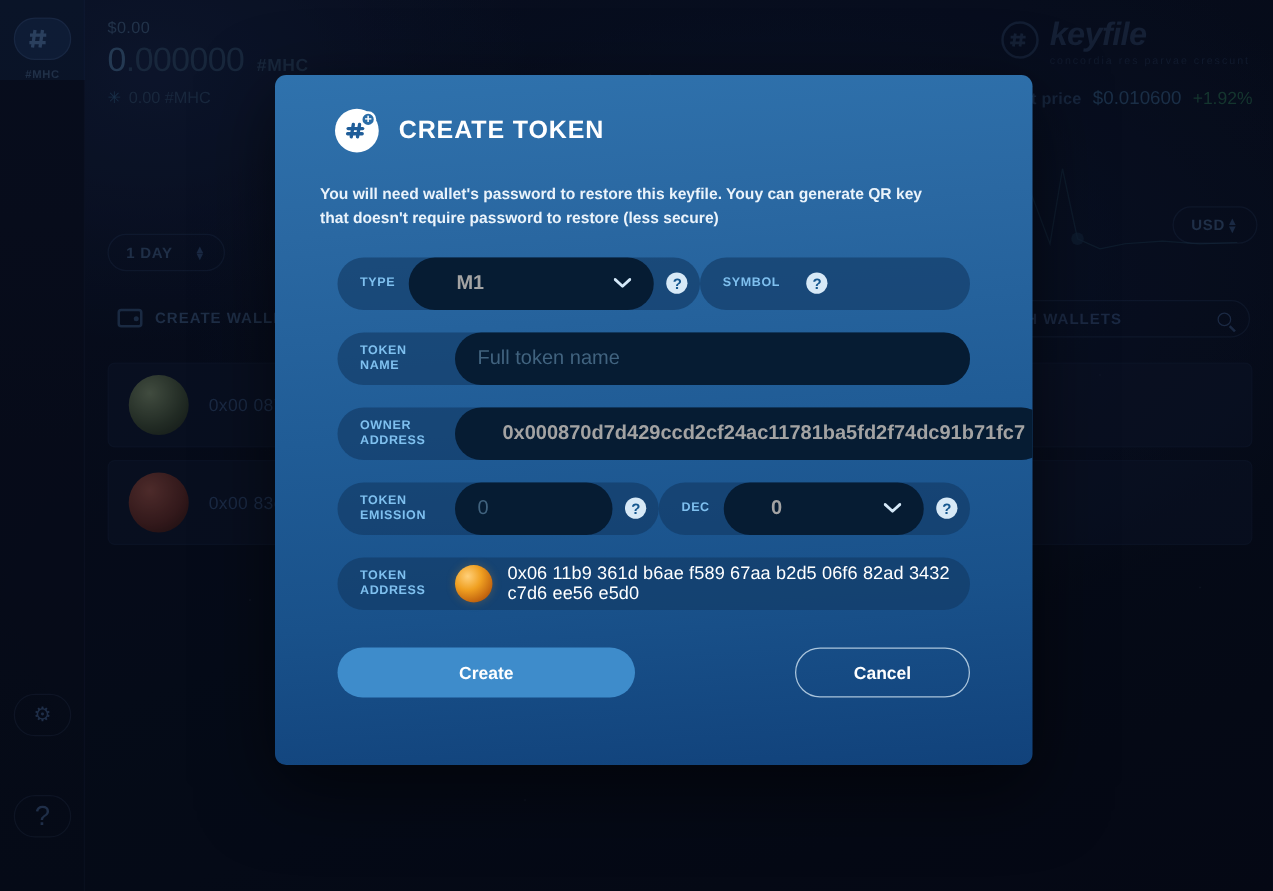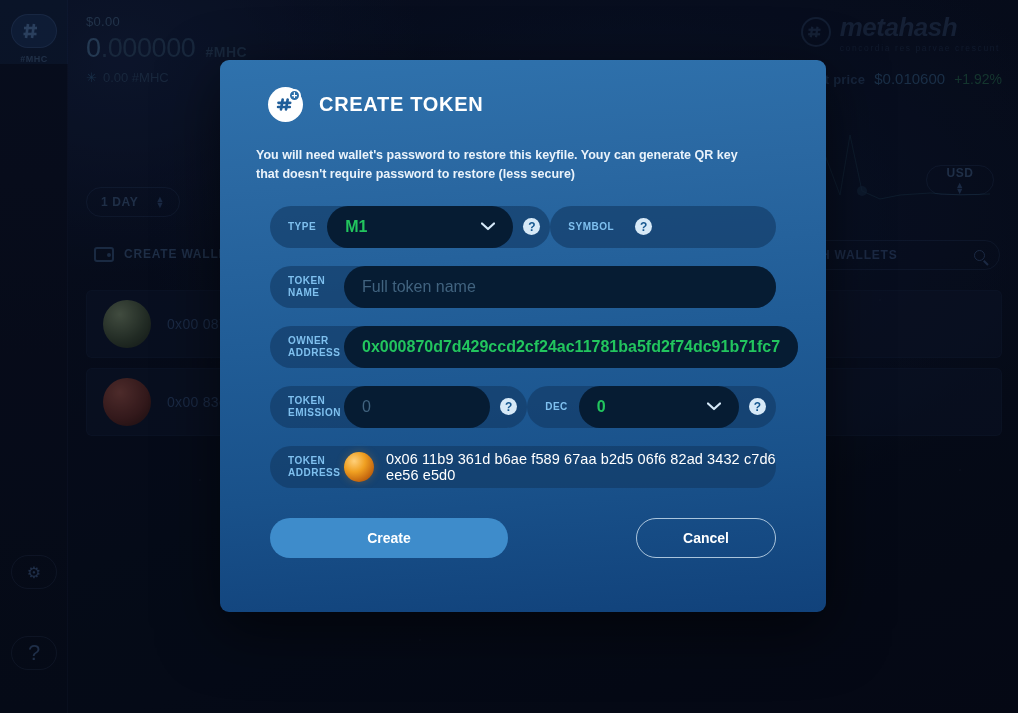--- a/index.html
+++ b/index.html
@@ -92,21 +92,21 @@
 
   
   .pill-select {
     position:absolute; height:30px; border-radius:15px;
     border:1px solid rgba(90,130,190,.12);
     display:flex; align-items:center; justify-content:space-between;
     padding:0 14px; color:#2c415f; font-size:12px; font-weight:bold; letter-spacing:.6px;
     cursor:pointer;
   }
   #range-select { left:86px; top:187px; width:94px; }
-  #currency-select { right:24px; top:165px; width:68px;flex-direction:column; }
+  #currency-select { right:12px; top:165px; width:68px; }
   .spin { display:flex; flex-direction:column; line-height:6px; font-size:9px; color:#24395a; }
 
   .ghost-btn {
     position:absolute; left:94px; top:240px; height:28px;
     display:flex; align-items:center; gap:10px;
     color:#2a3f5d; font-size:12px; font-weight:bold; letter-spacing:.8px; cursor:pointer;
   }
   .wallet-ico { width:20px;height:15px;border:2px solid #243a58;border-radius:3px; position:relative;}
   .wallet-ico::after{content:'';position:absolute;right:1px;top:4px;width:4px;height:4px;border-radius:50%;background:#243a58;}
 
@@ -163,28 +163,28 @@
   .field {
     position:relative; height:42px; border-radius:21px;
     background: rgba(17,56,99,.62);
     display:flex; align-items:center; flex:none;
   }
   .field.grow { flex:1 1 auto; }
   .flabel {
     color:#7fc0ef; font-size:10px; font-weight:bold; letter-spacing:.5px;
     line-height:12px; padding:0 11px 0 18px; flex:none; text-transform:uppercase;
   }
-  .flabel.two { width:74px; }
+  .flabel.two { width:94px; }
   .control {
     flex:1 1 auto; height:42px; border-radius:21px;
     background:#061c33; display:flex; align-items:center; padding:0 18px;
     color:#fff; font-size:16px; font-weight:bold; min-width:0;
   }
   .control .ph { color:#41637f; font-weight:normal; font-size:16px; }
-  .control .val { color:#22c55e; white-space:nowrap; overflow:hidden; }
+  .control .val { color:#a3a3a3; white-space:nowrap; overflow:hidden;margin-left:20px; }
   .chev { margin-left:auto; color:#cfe6f8; font-size:13px; }
   .help {
     width:17px;height:17px;border-radius:50%; background:#d7e9f7; color:#16578f;
     font-size:12px; font-weight:bold; display:flex;align-items:center;justify-content:center;
     margin:0 10px 0 10px; flex:none; cursor:pointer;
   }
 
   
   .field.addr { width:100%; }
   .addr-planet {
@@ -247,21 +247,21 @@
         <svg width="18" height="14" viewBox="0 0 24 18">
           <g fill="none" stroke="#1d2c46" stroke-width="3">
             <path d="M7 2 L5 16"></path>
             <path d="M14 2 L12 16"></path>
             <path d="M2 6 L18 6"></path>
             <path d="M1.5 12 L17.5 12"></path>
           </g>
         </svg>
       </div>
     <div>
-      <div class="brand-name">metahash</div>
+      <div class="brand-name">keyfile</div>
       <div class="brand-tag">concordia res parvae crescunt</div>
     </div>
   </div>
 
   <div class="price-line">
     <span class="price-label">#MHC current price</span>
     <span class="price-val">$0.010600</span>
     <span class="price-chg">+1.92%</span>
   </div>
 

